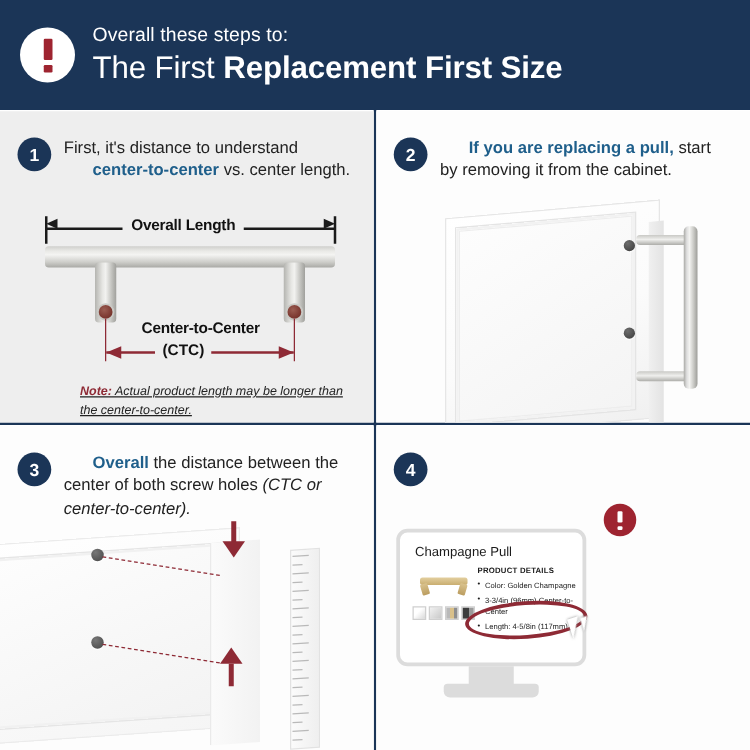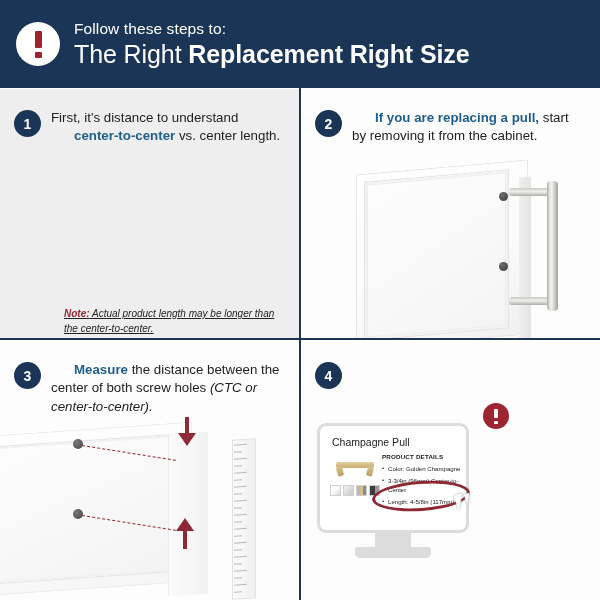--- a/index.html
+++ b/index.html
@@ -261,34 +261,54 @@
 <div id="infographic">
 
   <div class="header">
     <div class="alert-badge">
       <span class="bang">
           <i class="stem"></i>
           <i class="dot"></i>
         </span>
     </div>
     <div class="header-text">
-      <div class="kicker">Follow these steps to:</div>
-      <div class="headline"><span>The Right </span><b>Replacement Right Size</b></div>
+      <div class="kicker">Overall these steps to:</div>
+      <div class="headline"><span>The First </span><b>Replacement First Size</b></div>
     </div>
   </div>
 
   <div class="vdiv"></div>
   <div class="hdiv"></div>
 
   <div class="panel p1">
     <div class="step-head">
       <div class="num">1</div>
       <div class="step-copy"><span>First, it's distance to understand </span><b>center-to-center</b><span> vs. center length.</span></div>
     </div>
 
+    <div class="pull-art">
+      <div class="ol-line"></div>
+      <div class="ol-cap l"></div>
+      <div class="ol-cap r"></div>
+      <div class="arrowL"></div>
+      <div class="arrowR"></div>
+      <div class="ol-label">Overall Length</div>
+
+      <div class="bar"></div>
+      <div class="post l"></div>
+      <div class="post r"></div>
+
+      <div class="ctc-stem l"></div>
+      <div class="ctc-stem r"></div>
+      <div class="ctc-line"></div>
+      <div class="ctcA l"></div>
+      <div class="ctcA r"></div>
+      <div class="ctc-label">Center-to-Center</div>
+      <div class="ctc-abbr">(CTC)</div>
+    </div>
 
     <div class="note"><b>Note:</b><span> Actual product length may be longer than the center-to-center.</span></div>
   </div>
 
   <div class="panel p2">
     <div class="step-head">
       <div class="num">2</div>
       <div class="step-copy"><b>If you are replacing a pull,</b><span> start by removing it from the cabinet.</span></div>
     </div>
     <div class="cab2"></div>
@@ -296,21 +316,21 @@
     <div class="hole2 a"></div>
     <div class="hole2 b"></div>
     <div class="pullpost2 a"></div>
     <div class="pullpost2 b"></div>
     <div class="pullbar2"></div>
   </div>
 
   <div class="panel p3">
     <div class="step-head">
       <div class="num">3</div>
-      <div class="step-copy"><b>Measure</b><span> the distance between the center of both screw holes </span><i>(CTC or center-to-center).</i></div>
+      <div class="step-copy"><b>Overall</b><span> the distance between the center of both screw holes </span><i>(CTC or center-to-center).</i></div>
     </div>
     <div class="cab3"></div>
     <div class="stile3"></div>
     <div class="hole3 a"></div>
     <div class="hole3 b"></div>
     <div class="dash3 a"></div>
     <div class="dash3 b"></div>
     <div class="vA3 a"></div>
     <div class="tri3 down"></div>
     <div class="vA3 b"></div>

